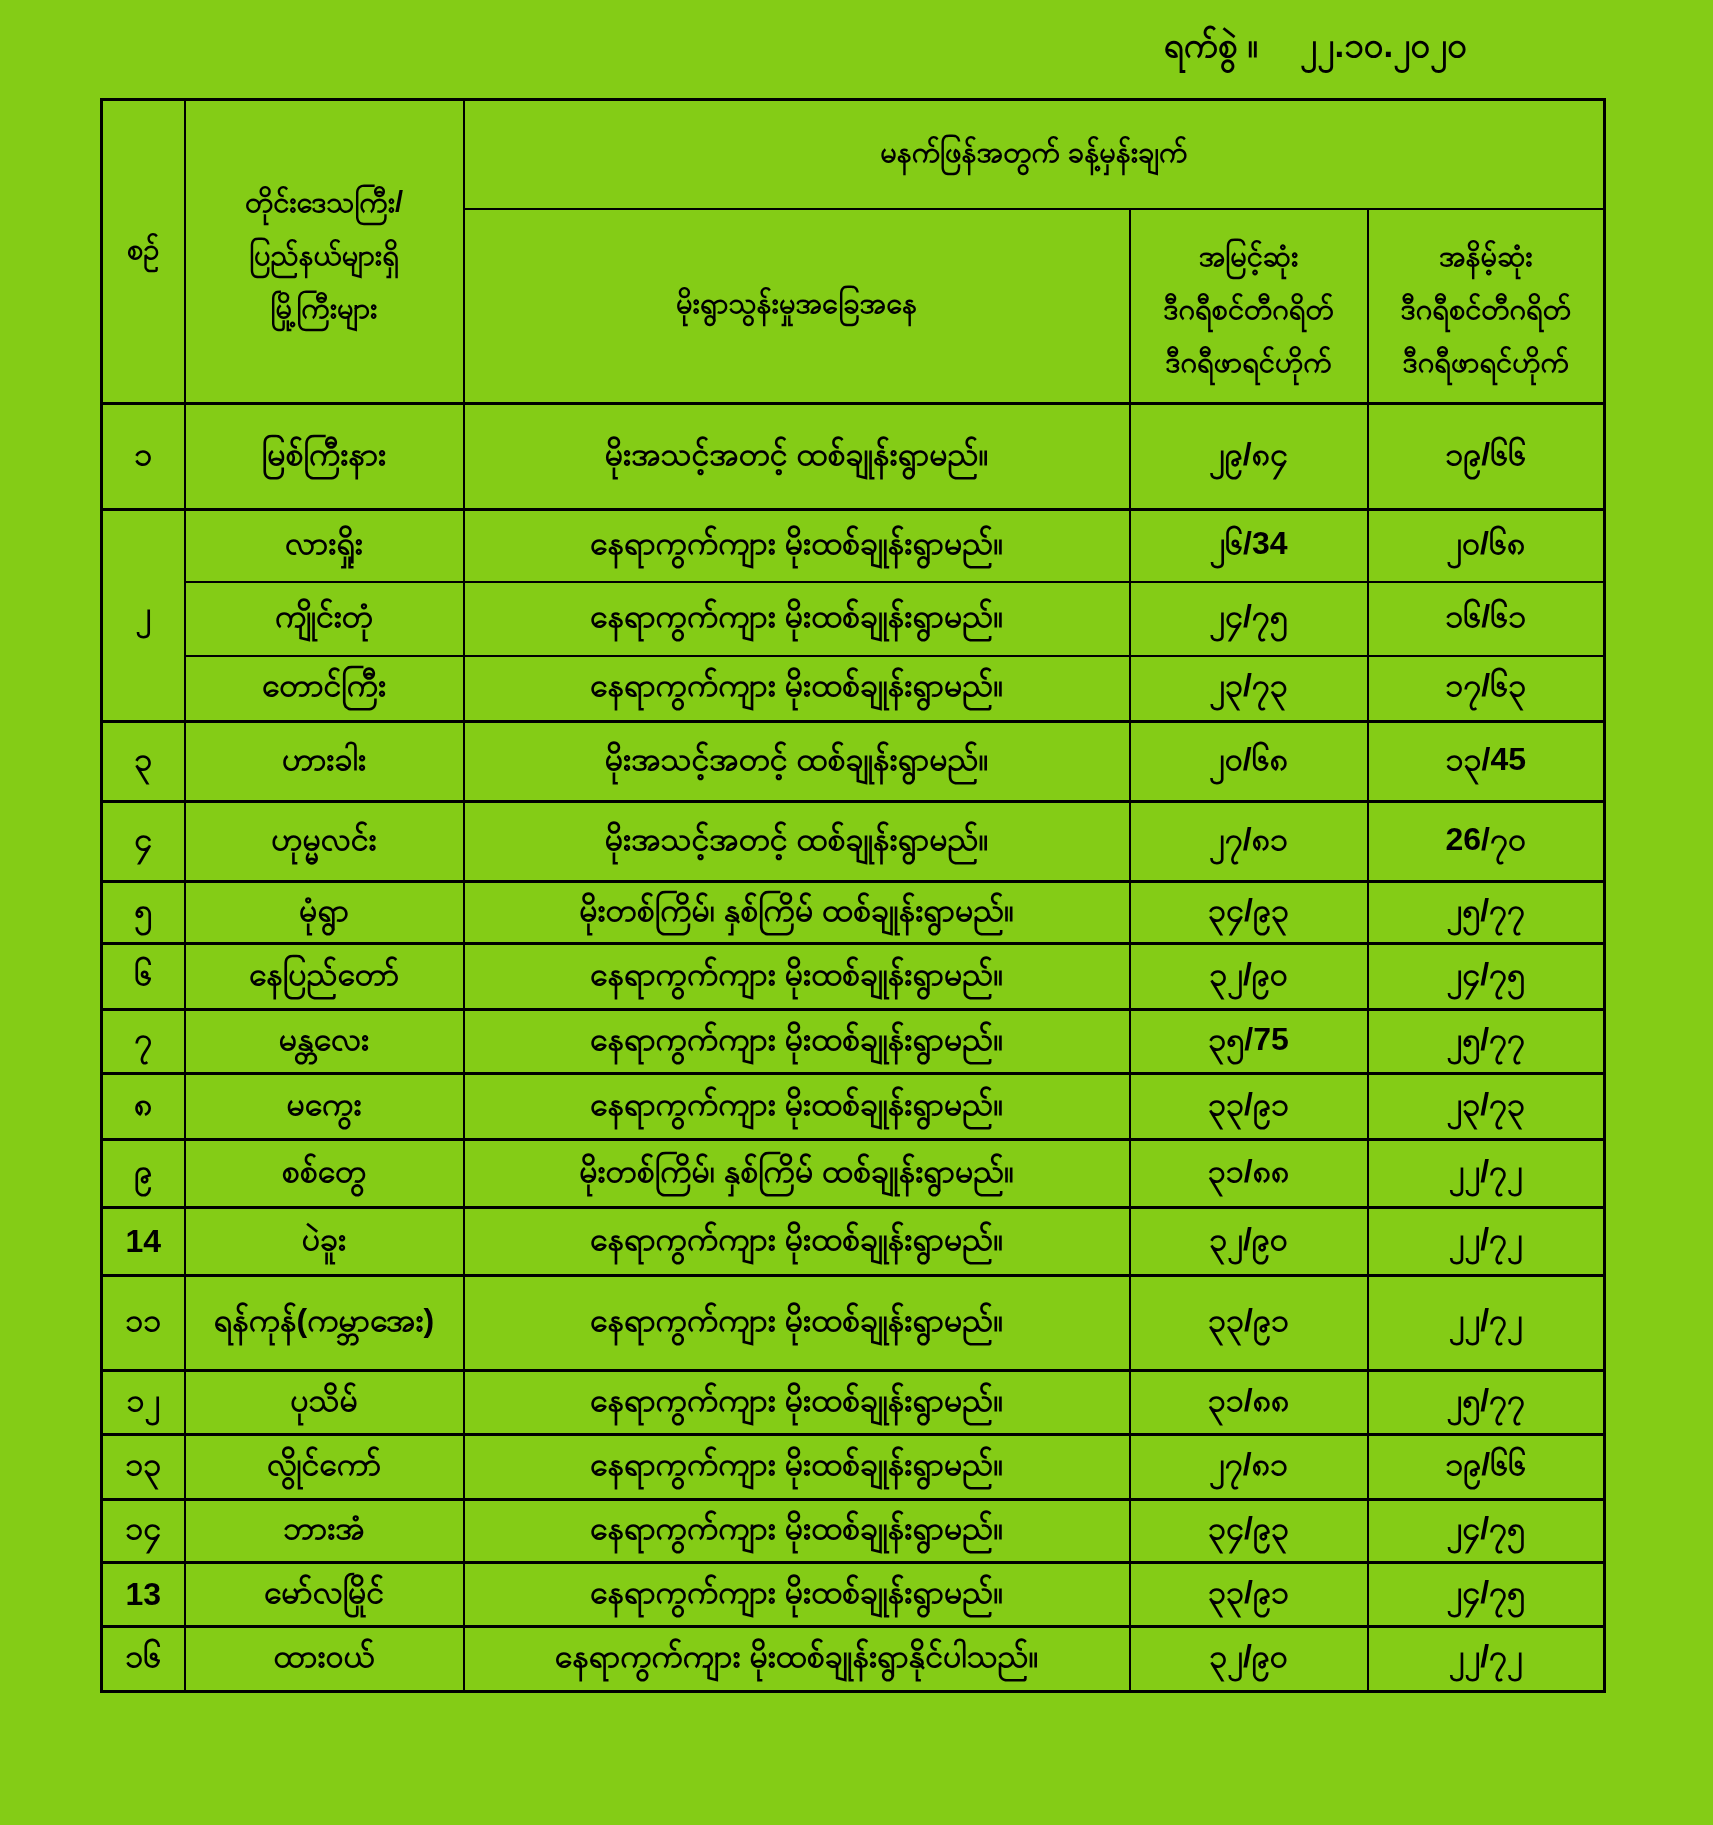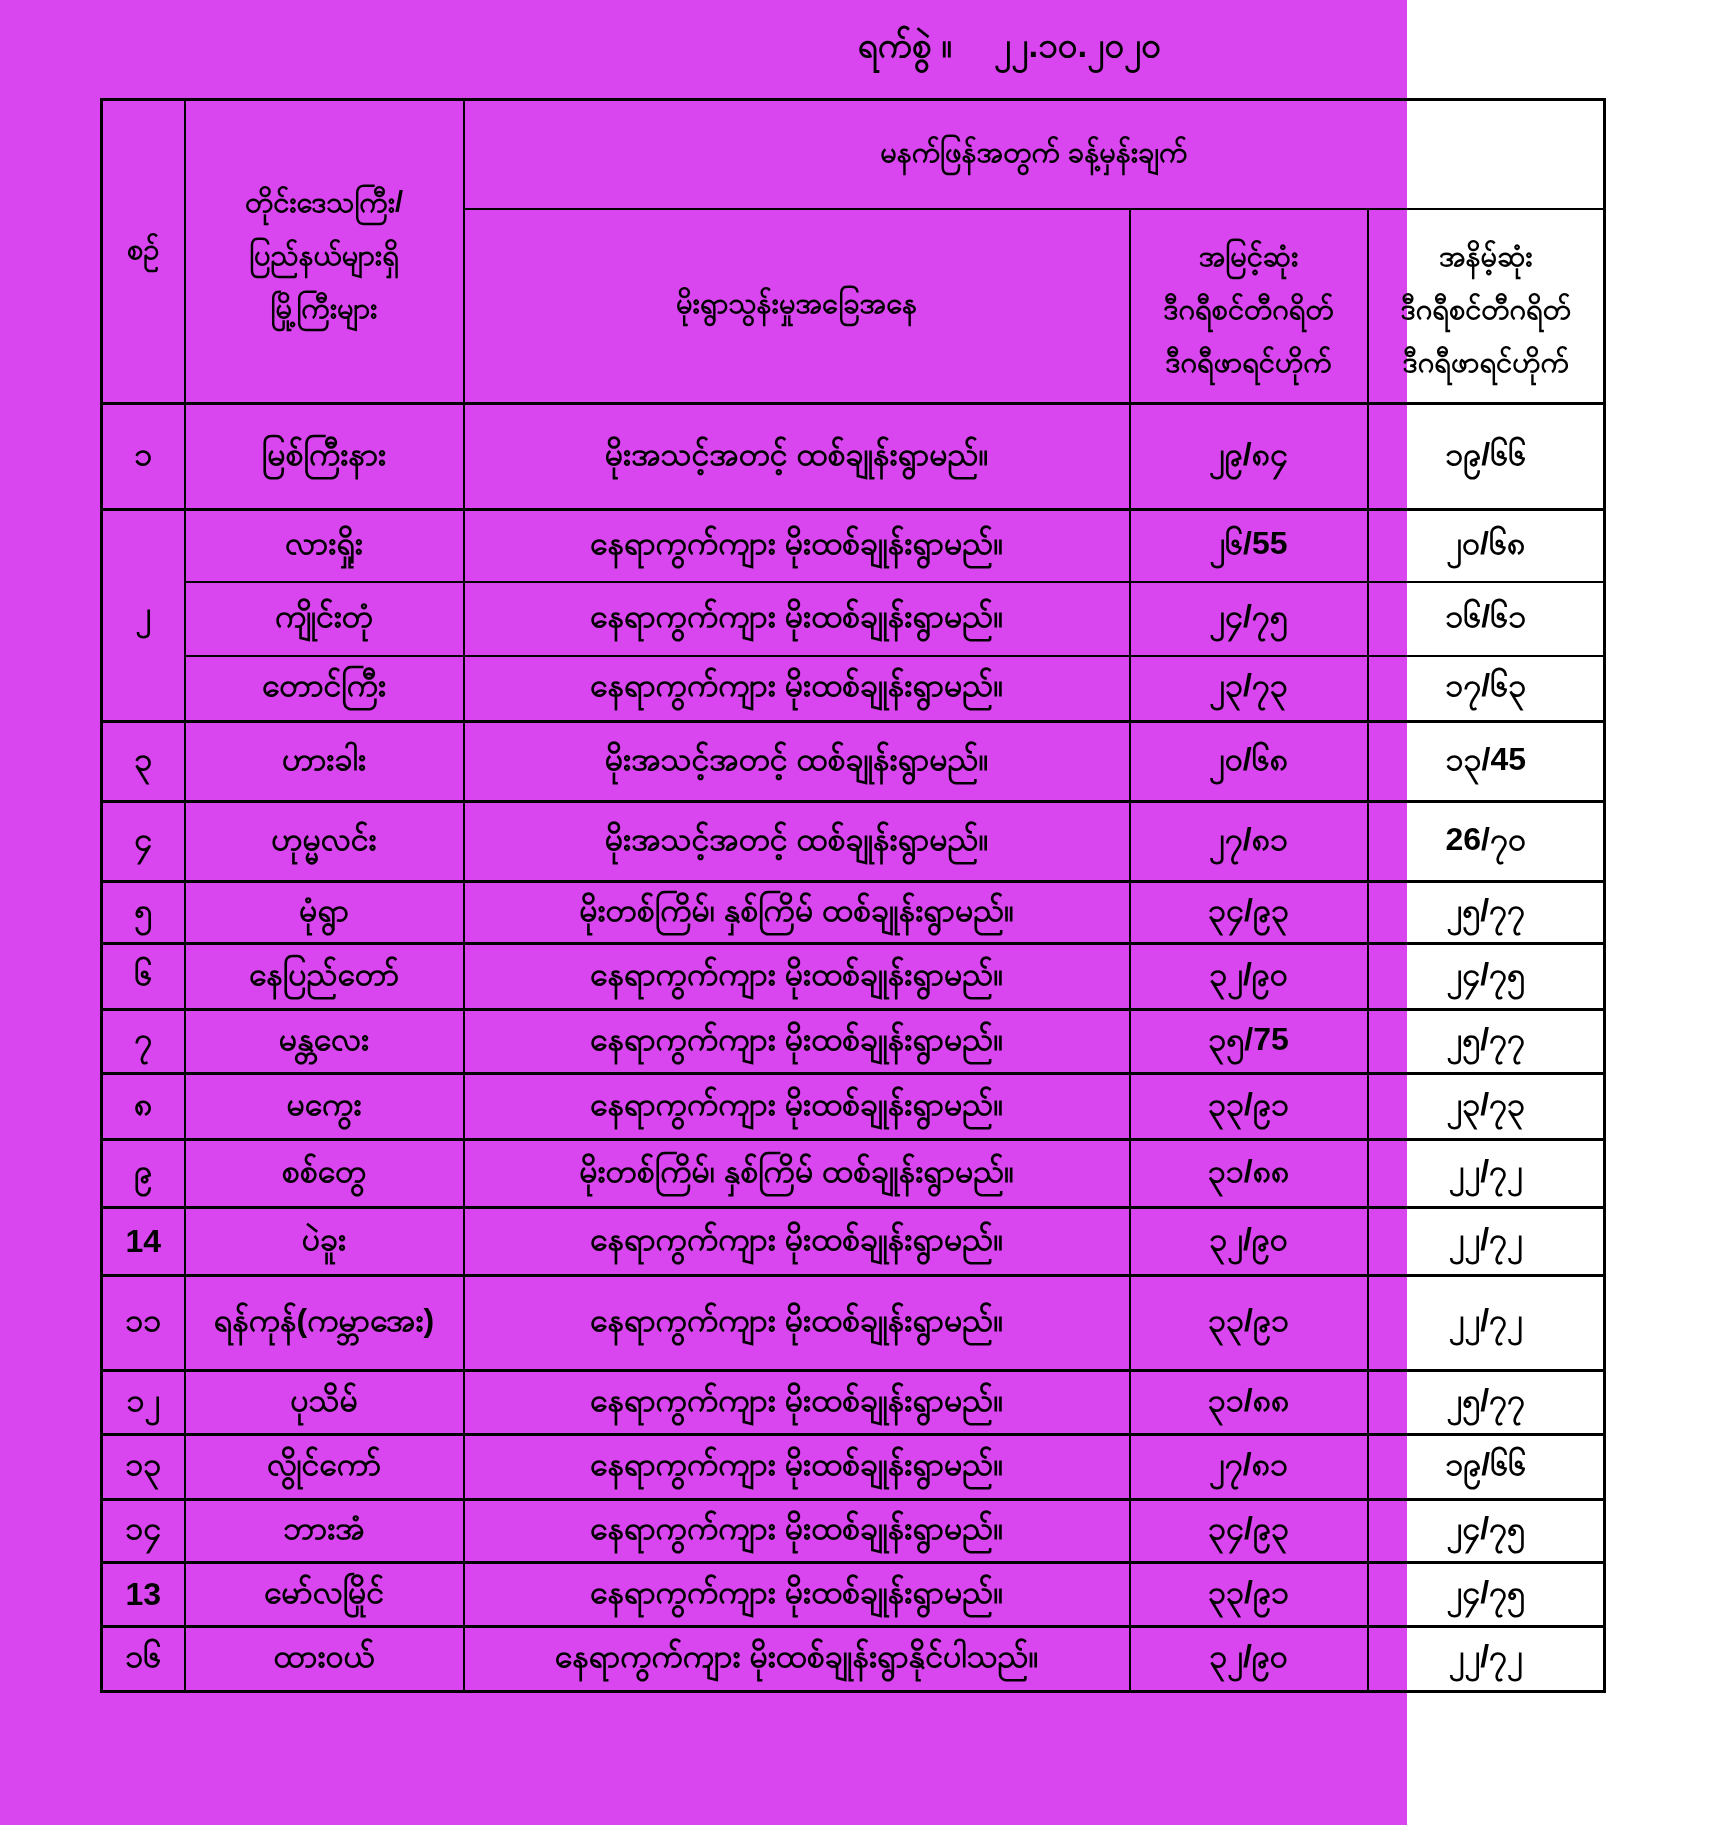--- a/index.html
+++ b/index.html
@@ -1,20 +1,20 @@
 <!DOCTYPE html>
 <html><head>
 <meta charset="utf-8">
 <style>
   html,body{margin:0;padding:0;background:#ffffff;}
   .page{
     position:relative;
-    width:1407px;
+    width:1713px;
     height:1825px;
-    background:#d946ef;
+    background:#84cc16;
     color:#000;
     font-family:"Liberation Sans","DejaVu Sans",sans-serif;
     font-weight:700;
   }
   .date-line{
     position:absolute;
     top:22px;
     right:246px;
     font-size:35px;
     white-space:nowrap;
@@ -95,21 +95,21 @@
         <td>၁</td>
         <td>မြစ်ကြီးနား</td>
         <td class="c-cond">မိုးအသင့်အတင့် ထစ်ချုန်းရွာမည်။</td>
         <td class="c-val">၂၉/၈၄</td>
         <td class="c-val">၁၉/၆၆</td>
       </tr>
       <tr class="major" style="height:72px">
         <td rowspan="3">၂</td>
         <td>လားရှိုး</td>
         <td class="c-cond">နေရာကွက်ကျား မိုးထစ်ချုန်းရွာမည်။</td>
-        <td class="c-val">၂၆/55</td>
+        <td class="c-val">၂၆/34</td>
         <td class="c-val">၂၀/၆၈</td>
       </tr>
       <tr class="sub" style="height:74px">
         <td>ကျိုင်းတုံ</td>
         <td class="c-cond">နေရာကွက်ကျား မိုးထစ်ချုန်းရွာမည်။</td>
         <td class="c-val">၂၄/၇၅</td>
         <td class="c-val">၁၆/၆၁</td>
       </tr>
       <tr class="sub" style="height:66px">
         <td>တောင်ကြီး</td>

